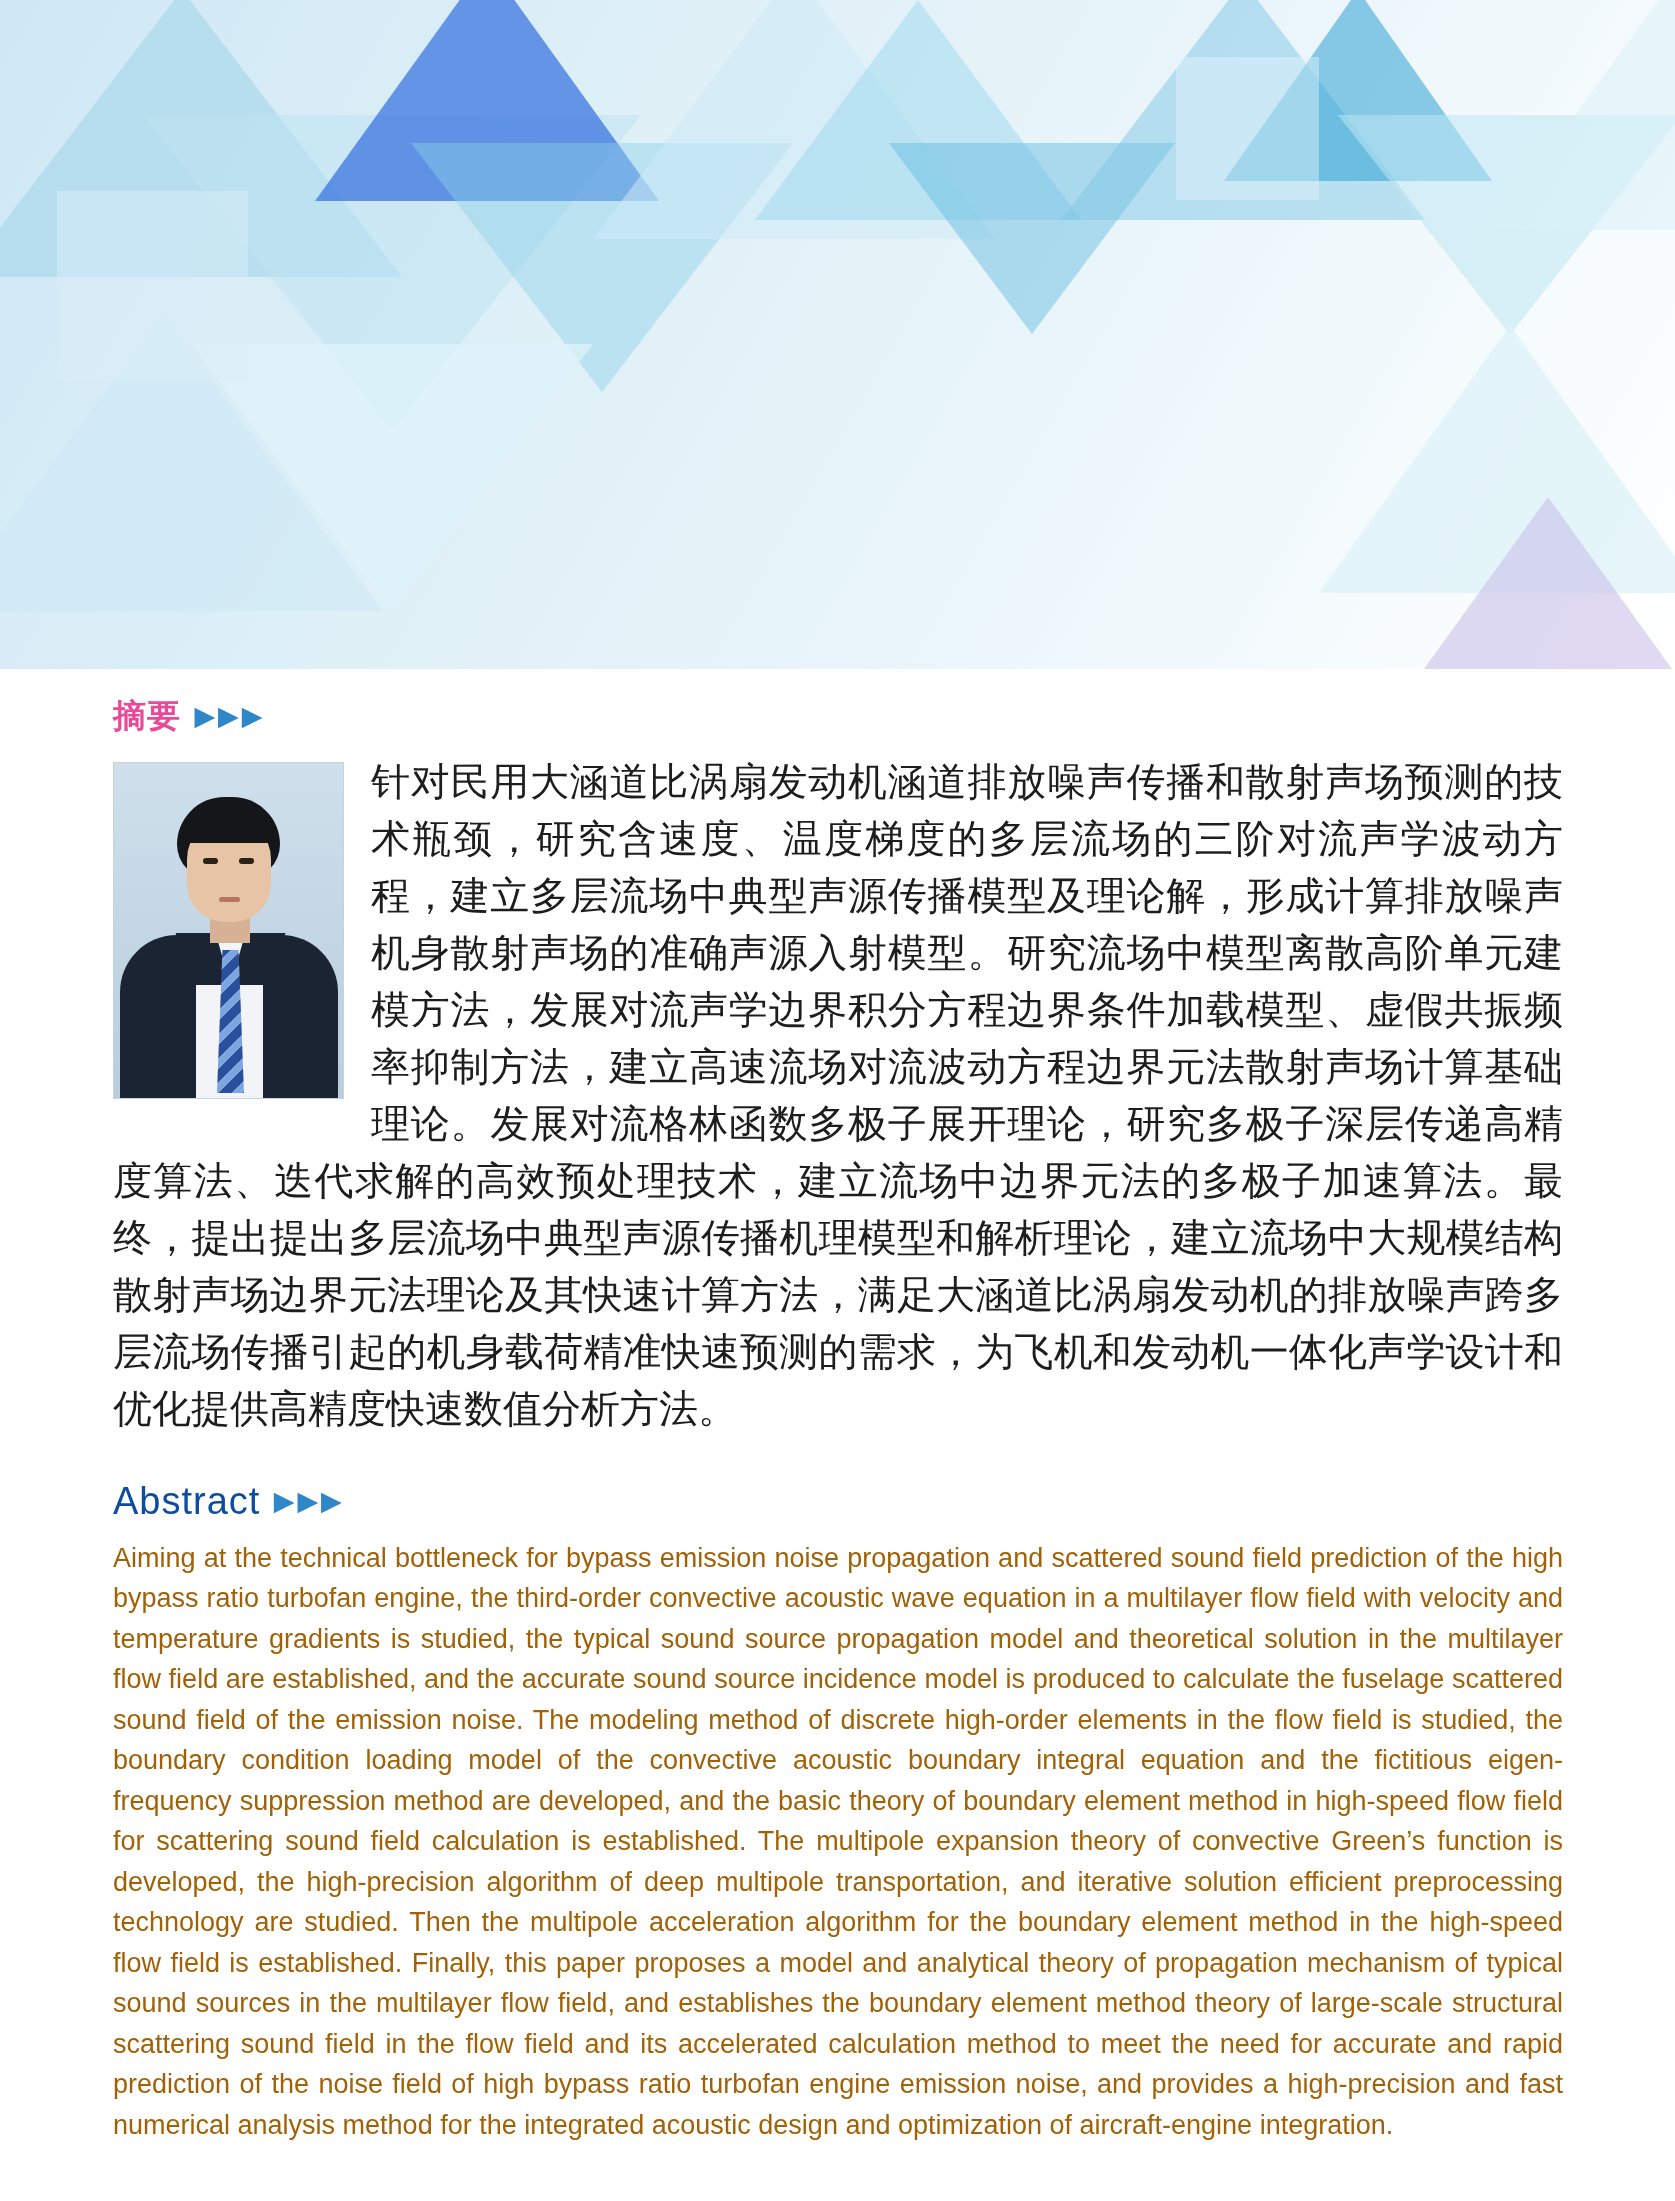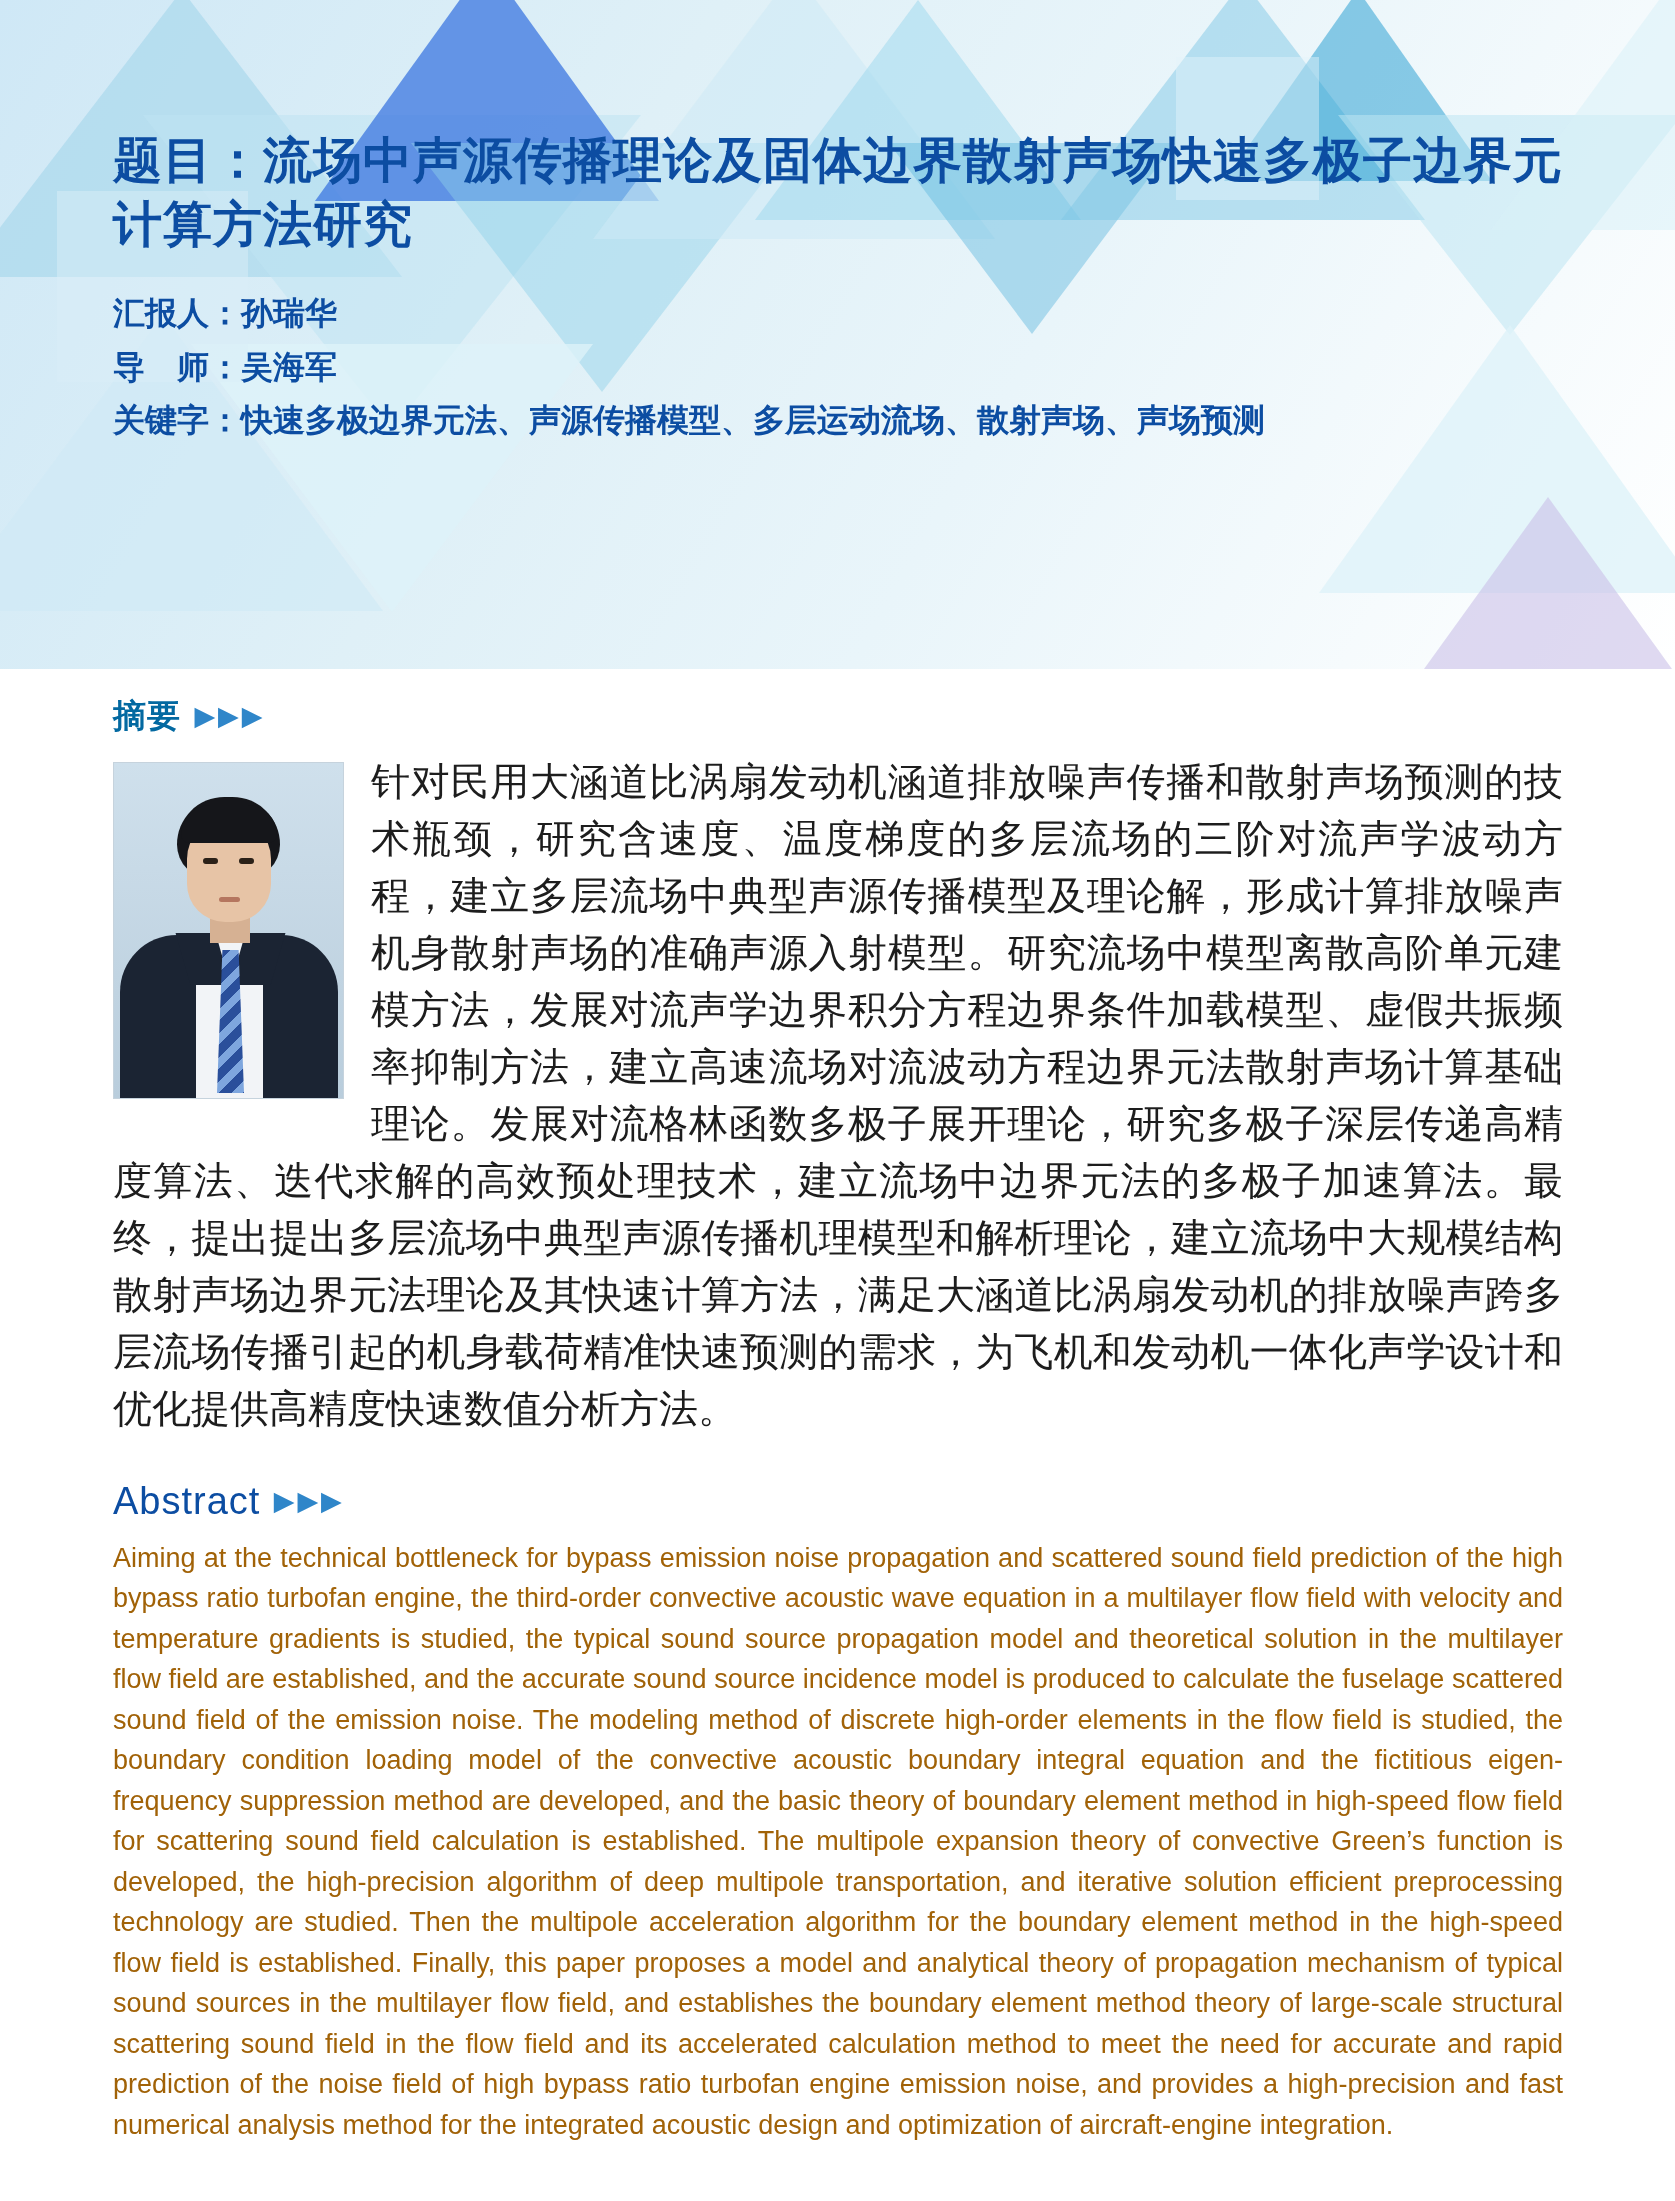--- a/index.html
+++ b/index.html
@@ -75,21 +75,21 @@
   
   .section-head {
     display: flex;
     align-items: center;
     gap: 13.4px;
     margin: 0 0 15.3px 0;
   }
   .section-head .label {
     font-size: 33px;
     font-weight: bold;
-    color: #0369a1;
+    color: #ec4899;
     letter-spacing: 1px;
   }
   .arrows {
     color: #2f86c9;
     font-size: 27px;
     letter-spacing: 2.9px;
     line-height: 1;
   }
 
   
@@ -165,26 +165,20 @@
     <div class="tri" style="left:1224px; top:-9.6px; border-left:134px solid transparent; border-right:134px solid transparent; border-bottom:191px solid #2fa3d4; opacity:0.55;"></div>
     <div class="tri" style="left:1338px; top:115px; border-left:172px solid transparent; border-right:172px solid transparent; border-top:220px solid #bde6f3;"></div>
     <div class="tri" style="left:1491px; top:-19px; border-left:182px solid transparent; border-right:182px solid transparent; border-bottom:249px solid #d9f0f8;"></div>
     <div class="tri" style="left:-57px; top:315px; border-left:220px solid transparent; border-right:220px solid transparent; border-bottom:296px solid #cfeaf6; opacity:0.65;"></div>
     <div class="tri" style="left:191px; top:344px; border-left:201px solid transparent; border-right:201px solid transparent; border-top:268px solid #ddf2f9; opacity:0.8;"></div>
     <div class="tri" style="left:1319px; top:325px; border-left:191px solid transparent; border-right:191px solid transparent; border-bottom:268px solid #dff2f9; opacity:0.8;"></div>
     <div class="tri" style="left:1424px; top:497px; border-left:124px solid transparent; border-right:124px solid transparent; border-bottom:172px solid #c9bfe8; opacity:0.6;"></div>
     <div class="sq" style="left:1176px; top:57px; width:143px; height:143px; background:#e4f4fa;"></div>
     <div class="sq" style="left:57px; top:191px; width:191px; height:191px; background:#d9eef8; opacity:0.5;"></div>
 
-    <div class="title-wrap">
-      <h1 class="doc-title">题目：流场中声源传播理论及固体边界散射声场快速多极子边界元计算方法研究</h1>
-      <p class="meta-line">汇报人：孙瑞华</p>
-      <p class="meta-line">导　师：吴海军</p>
-      <p class="meta-keywords">关键字：快速多极边界元法、声源传播模型、多层运动流场、散射声场、声场预测</p>
-    </div>
   </div>
 
   <div class="cn-section">
     <div class="section-head">
       <span class="label">摘要</span>
       <span class="arrows">▶▶▶</span>
     </div>
 
     <div class="portrait">
       <div class="p-bg"></div>

